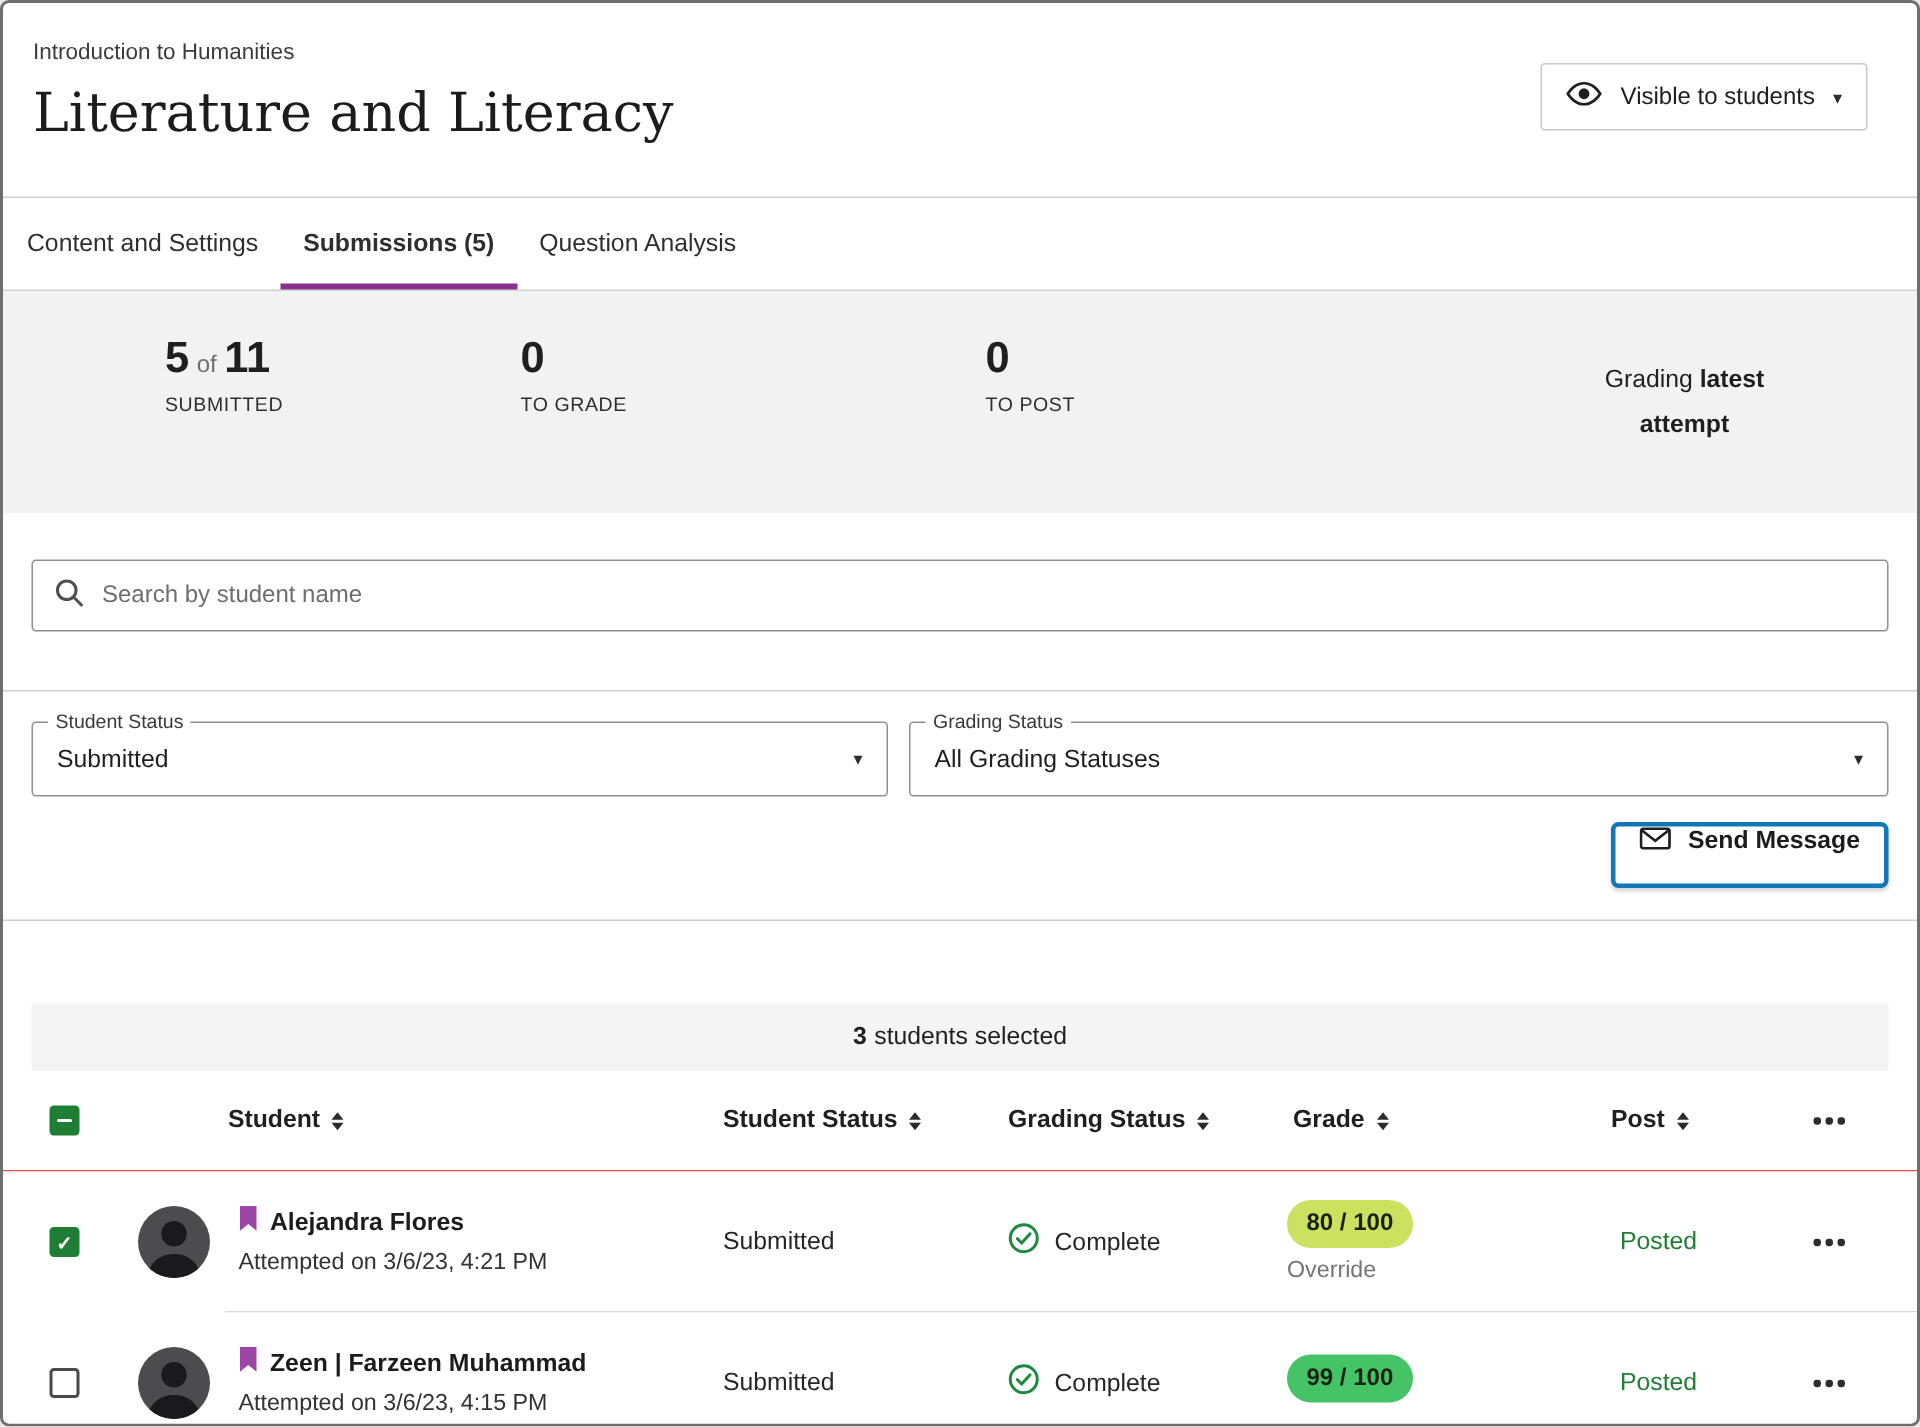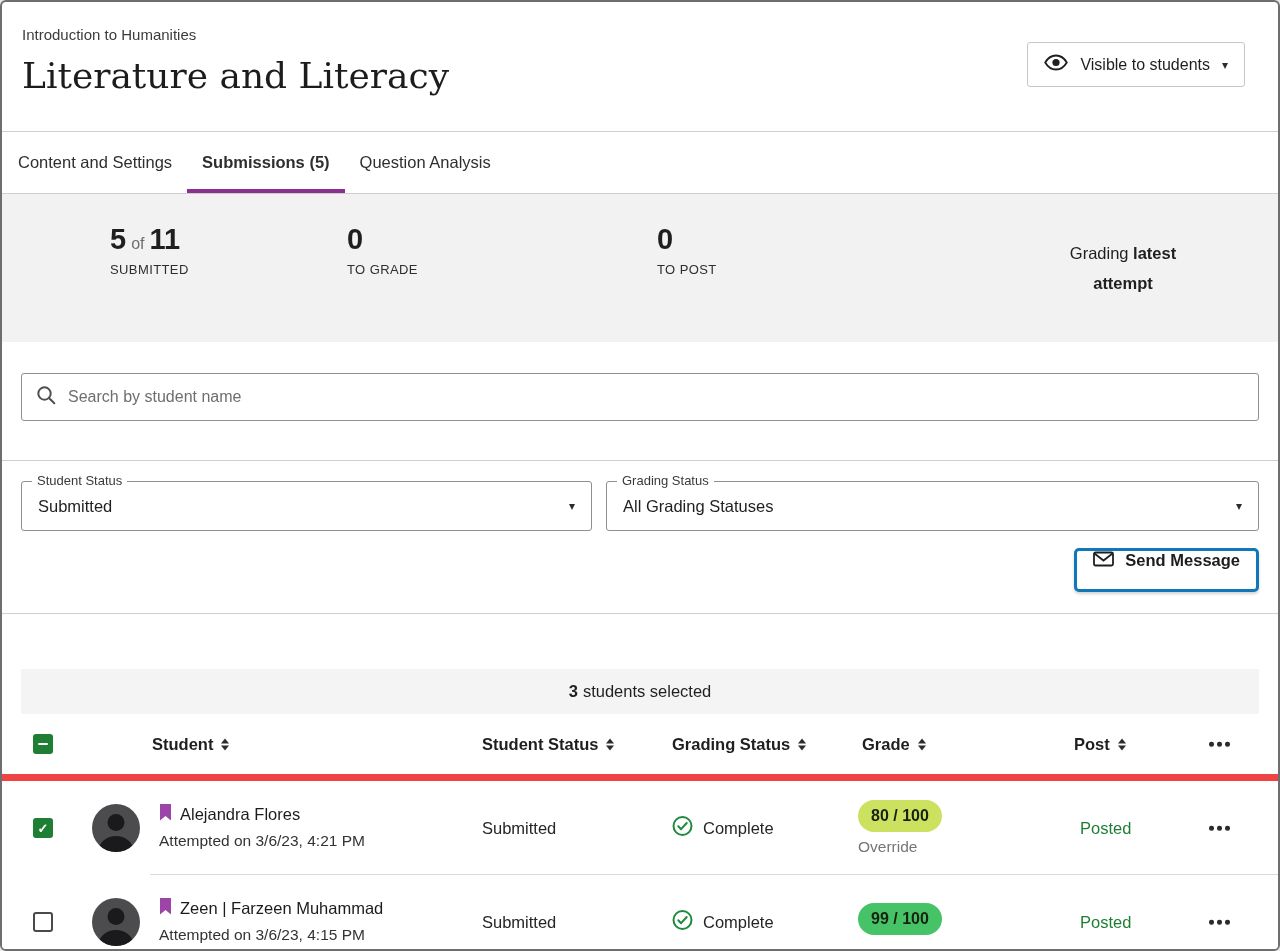--- a/index.html
+++ b/index.html
@@ -50,21 +50,21 @@
   .select.student{width:571px;}
   .select.grading{flex:1;}
   .send-row{display:flex;justify-content:flex-end;margin-top:17px;}
   .send-btn{height:44px;padding:0 16px;border:3px solid #1277b8;border-radius:5px;background:#fff;display:flex;align-items:flex-start;gap:11px;
     font-size:16.5px;font-weight:600;color:#1c1c1c;cursor:pointer;font-family:inherit;box-shadow:0 2px 3px rgba(0,0,0,.18);}
 
   
   .table-section{padding-top:55px;}
   .selected-bar{margin:0 19px;height:45px;background:#f4f4f4;display:flex;align-items:center;justify-content:center;gap:5px;font-size:16.5px;color:#1f1f1f;}
   .selected-bar b{font-weight:700;}
-  .thead{position:relative;height:67px;border-bottom:7px solid #ef4444;}
+  .thead{position:relative;height:67px;border-bottom:1px solid #ef4444;}
   .hcell{position:absolute;top:50%;transform:translateY(-50%);font-weight:700;font-size:16.5px;color:#1f1f1f;display:flex;align-items:center;cursor:pointer;}
   .hp-check{left:31px;} .hp-student{left:150px;} .hp-sstatus{left:480px;} .hp-gstatus{left:670px;}
   .hp-grade{left:860px;} .hp-post{left:1072px;} .hp-menu{left:1205px;}
   .sort{display:inline-flex;flex-direction:column;gap:2px;margin-left:8px;}
   .tri-up{width:0;height:0;border-left:4.5px solid transparent;border-right:4.5px solid transparent;border-bottom:5px solid #2c2c2c;}
   .tri-down{width:0;height:0;border-left:4.5px solid transparent;border-right:4.5px solid transparent;border-top:5px solid #2c2c2c;}
   .dots{display:flex;gap:3.5px;cursor:pointer;padding:8px 2px;}
   .dots i{width:4.5px;height:4.5px;border-radius:50%;background:#2c2c2c;}
 
   .trow{position:relative;height:94px;background:#fff;}
@@ -72,21 +72,21 @@
   .c-check{position:absolute;left:31px;top:50%;transform:translateY(-50%);}
   .cb{width:20px;height:20px;border-radius:3px;display:flex;align-items:center;justify-content:center;cursor:pointer;}
   .cb.checked{background:#1e7e34;}
   .cb.checked::after{content:"\2713";color:#fff;font-size:13px;font-weight:700;}
   .cb.indet{background:#1e7e34;}
   .cb.indet::after{content:"";width:10px;height:2.5px;background:#fff;border-radius:1px;}
   .cb.empty{border:2px solid #4a4a4a;background:#fff;}
   .c-avatar{position:absolute;left:90px;top:50%;transform:translateY(-50%);}
   .avatar{width:48px;height:48px;border-radius:50%;background:#4c4c4e;overflow:hidden;}
   .c-name{position:absolute;left:157px;top:23px;}
-  .name-line{display:flex;align-items:center;gap:8px;font-weight:400;font-size:16.5px;color:#1c1c1c;cursor:pointer;}
+  .name-line{display:flex;align-items:center;gap:8px;font-weight:700;font-size:16.5px;color:#1c1c1c;cursor:pointer;}
   .attempted{margin-top:7px;font-size:15.5px;color:#333;font-weight:400;}
   .c-status{position:absolute;left:480px;top:50%;transform:translateY(-50%);font-size:16.5px;}
   .c-grading{position:absolute;left:670px;top:50%;transform:translateY(-50%);display:flex;align-items:center;gap:10px;font-size:16.5px;}
   .c-grade{position:absolute;left:856px;top:50%;transform:translateY(-50%);width:116px;}
   .pill{display:inline-block;padding:7px 13px;border-radius:18px;font-size:16px;font-weight:700;color:#172310;cursor:pointer;}
   .override{margin-top:6px;font-size:15.5px;color:#757575;}
   .c-post{position:absolute;left:1078px;top:50%;transform:translateY(-50%);font-size:16.5px;color:#1e7e34;cursor:pointer;}
   .c-menu{position:absolute;left:1205px;top:50%;transform:translateY(-50%);}
 </style>
 </head>

